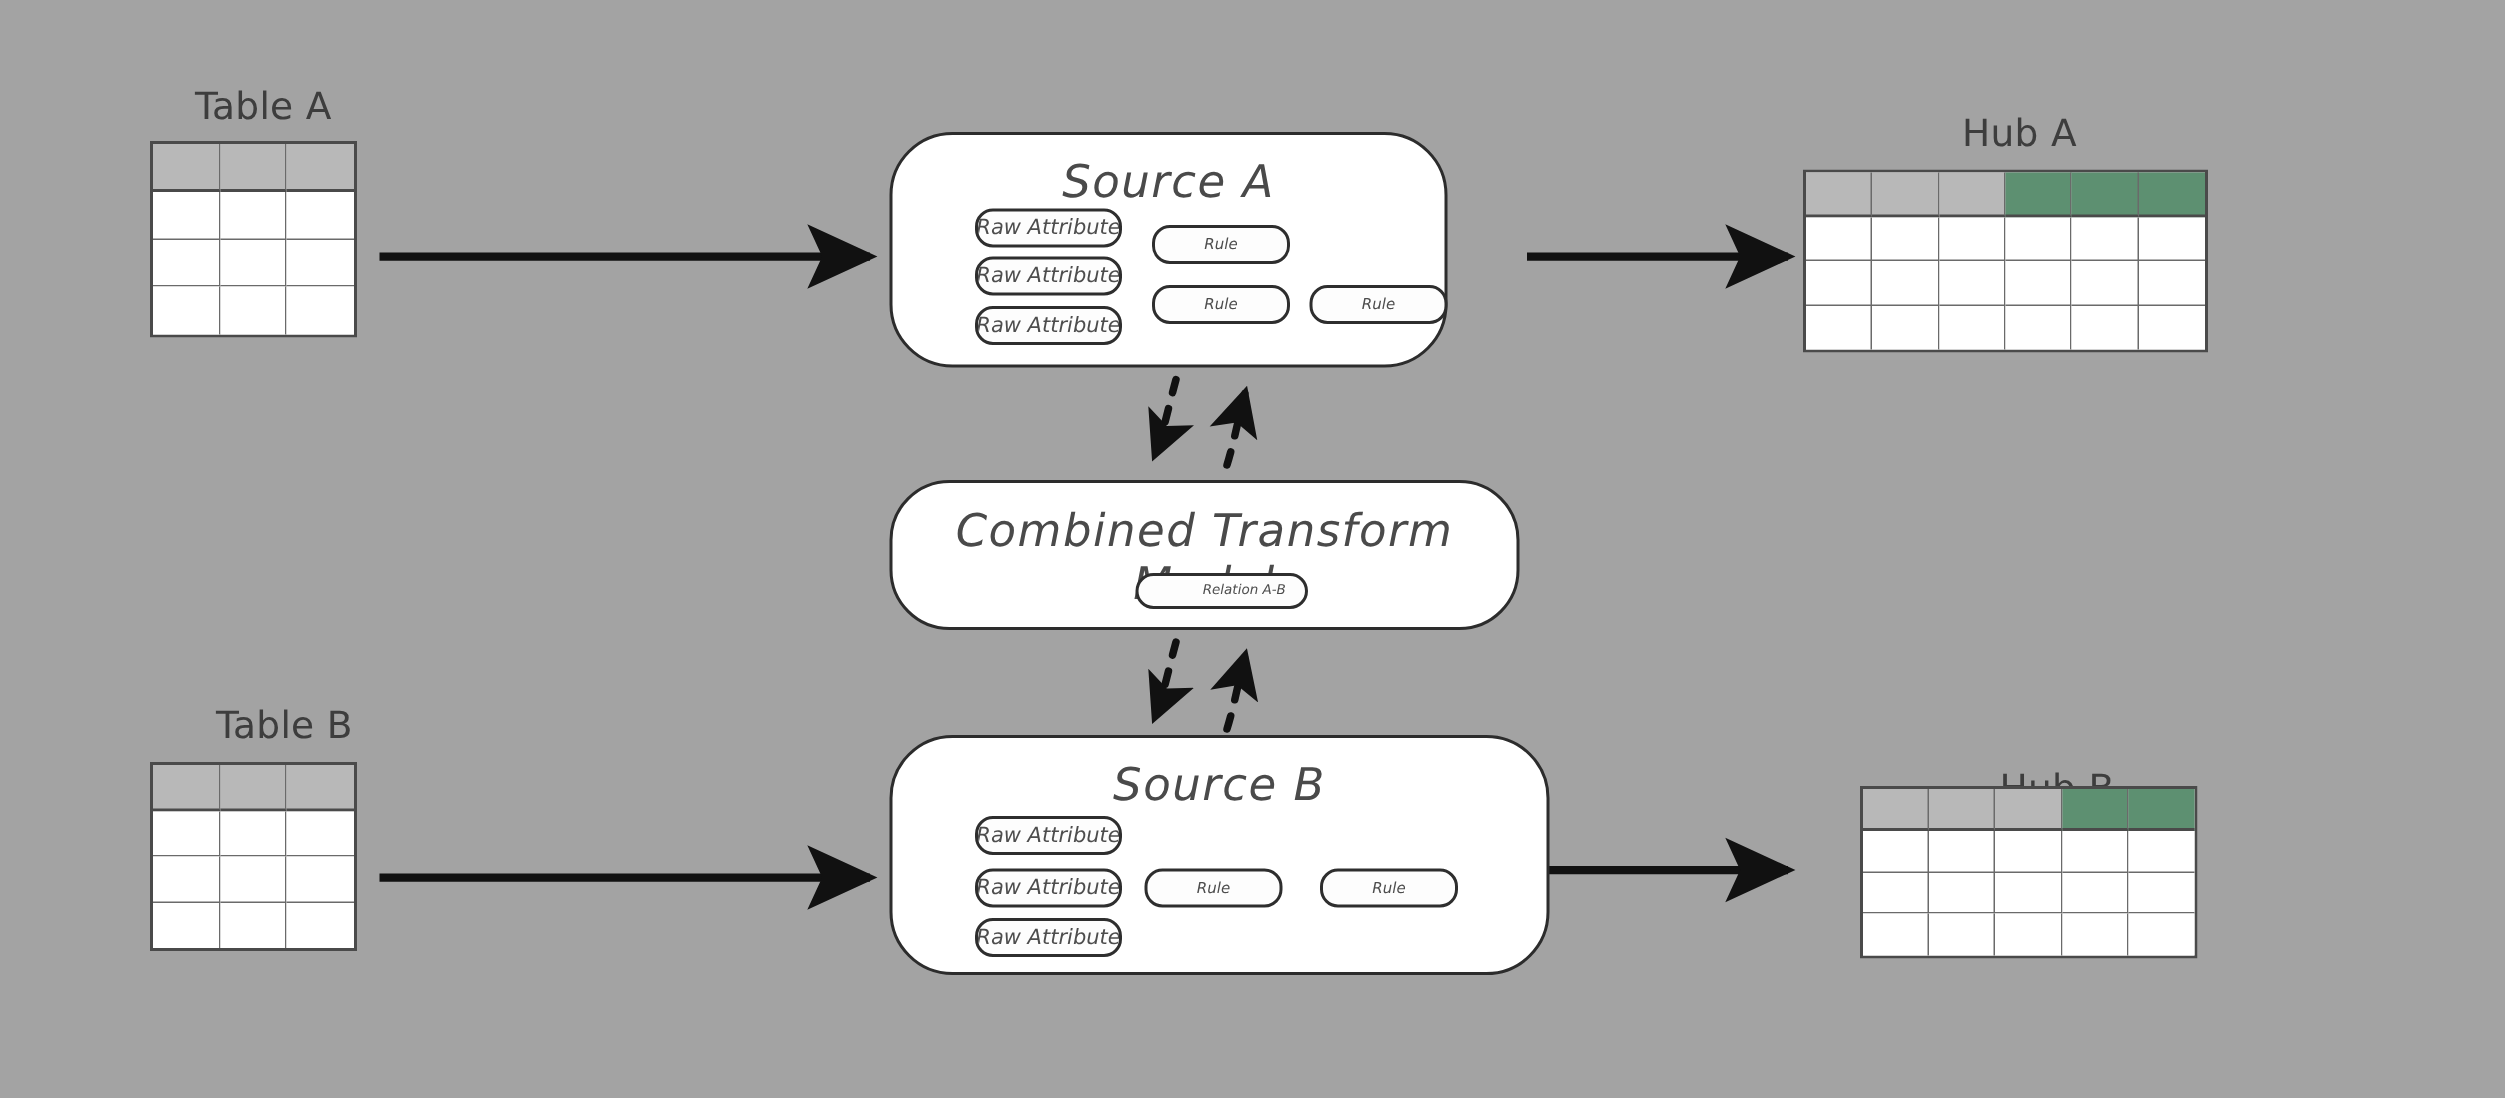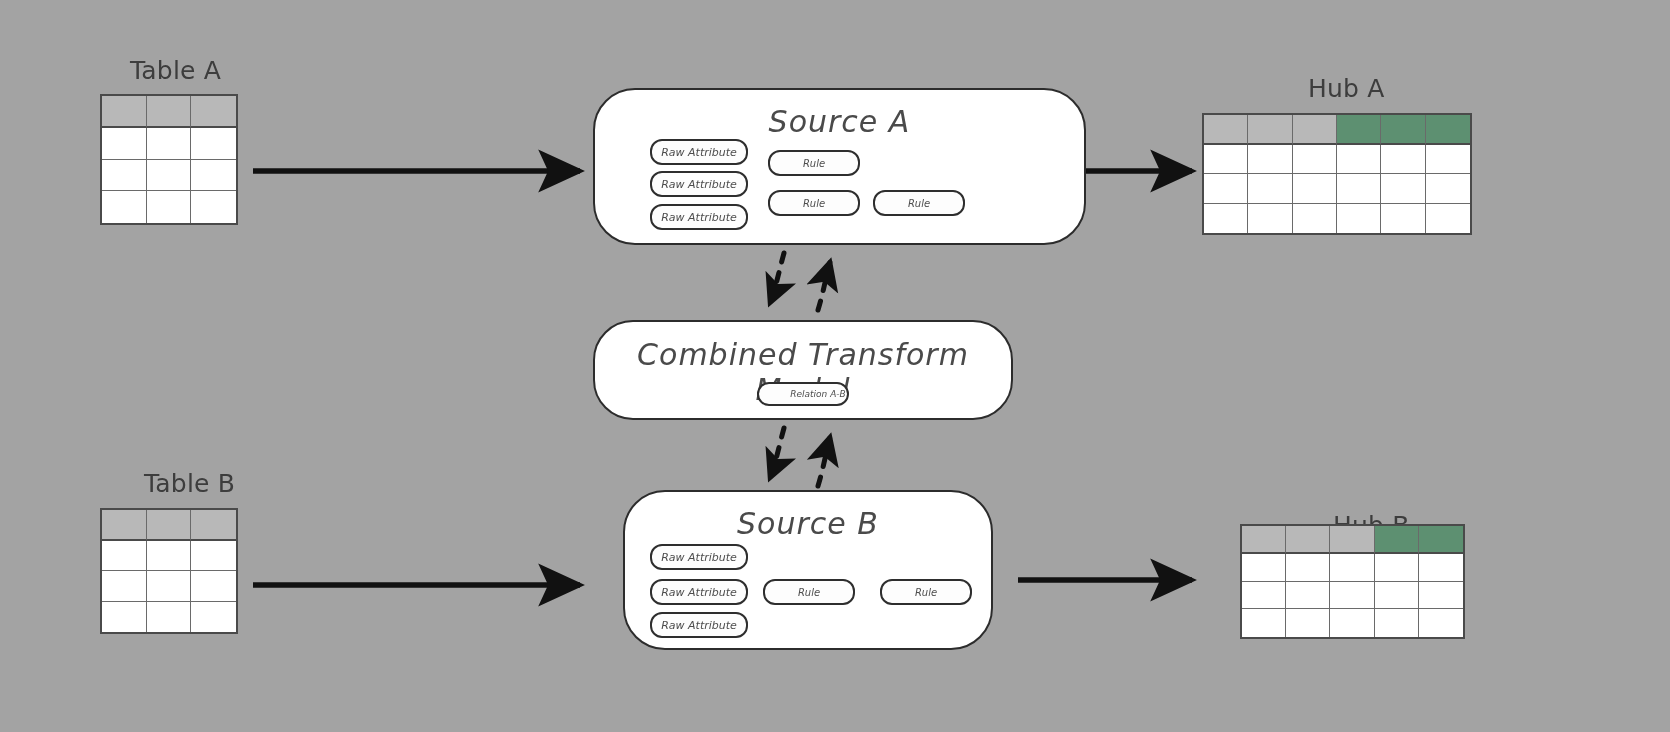--- a/index.html
+++ b/index.html
@@ -79,29 +79,29 @@
     justify-content: center;
     font-family: "DejaVu Sans", sans-serif;
     font-style: italic;
     color: #4d4d4d;
     white-space: nowrap;
     overflow: hidden;
   }
   .pill.attr {
     width: 98px;
     height: 26px;
-    font-size: 11px;
+    font-size: 14px;
   }
   .pill.rule {
     width: 92px;
     height: 26px;
     font-size: 10px;
   }
   .pill.relation {
-    width: 92px;
+    width: 115px;
     height: 24px;
     font-size: 9px;
     padding-left: 30px;
   }
 
   
   .svg-layer {
     position: absolute;
     top: 0; left: 0;
     width: 1670px;
@@ -192,21 +192,21 @@
     <div class="cell"></div>
     <div class="cell last-col"></div>
     <div class="cell"></div>
     <div class="cell"></div>
     <div class="cell last-col"></div>
     <div class="cell last-row"></div>
     <div class="cell last-row"></div>
     <div class="cell last-col last-row"></div>
   </div>
 
-  <div class="source-box" style="left:593px; top:88px; width:493px; height:157px;">
+  <div class="source-box" style="left:593px; top:88px; width:372px; height:157px;">
     <div class="source-title" style="top:14px;">Source A</div>
   </div>
   <div class="pill attr" style="left:650px; top:139px;">Raw Attribute</div>
   <div class="pill attr" style="left:650px; top:171px;">Raw Attribute</div>
   <div class="pill attr" style="left:650px; top:204px;">Raw Attribute</div>
   <div class="pill rule" style="left:768px; top:150px;">Rule</div>
   <div class="pill rule" style="left:768px; top:190px;">Rule</div>
   <div class="pill rule" style="left:873px; top:190px;">Rule</div>
 
   <div class="tbl-label" style="left:1308px; top:74px;">Hub A</div>
@@ -253,21 +253,21 @@
     <div class="cell"></div>
     <div class="cell last-col"></div>
     <div class="cell"></div>
     <div class="cell"></div>
     <div class="cell last-col"></div>
     <div class="cell last-row"></div>
     <div class="cell last-row"></div>
     <div class="cell last-col last-row"></div>
   </div>
 
-  <div class="source-box" style="left:593px; top:490px; width:370px; height:160px;margin-left:30px;">
+  <div class="source-box" style="left:593px; top:490px; width:440px; height:160px;">
     <div class="source-title" style="top:14px;">Source B</div>
   </div>
   <div class="pill attr" style="left:650px; top:544px;">Raw Attribute</div>
   <div class="pill attr" style="left:650px; top:579px;">Raw Attribute</div>
   <div class="pill attr" style="left:650px; top:612px;">Raw Attribute</div>
   <div class="pill rule" style="left:763px; top:579px;">Rule</div>
   <div class="pill rule" style="left:880px; top:579px;">Rule</div>
 
   <div class="tbl-label" style="left:1333px; top:511px;">Hub B</div>
   <div class="grid" style="left:1240px; top:524px; width:225px; height:115px;

